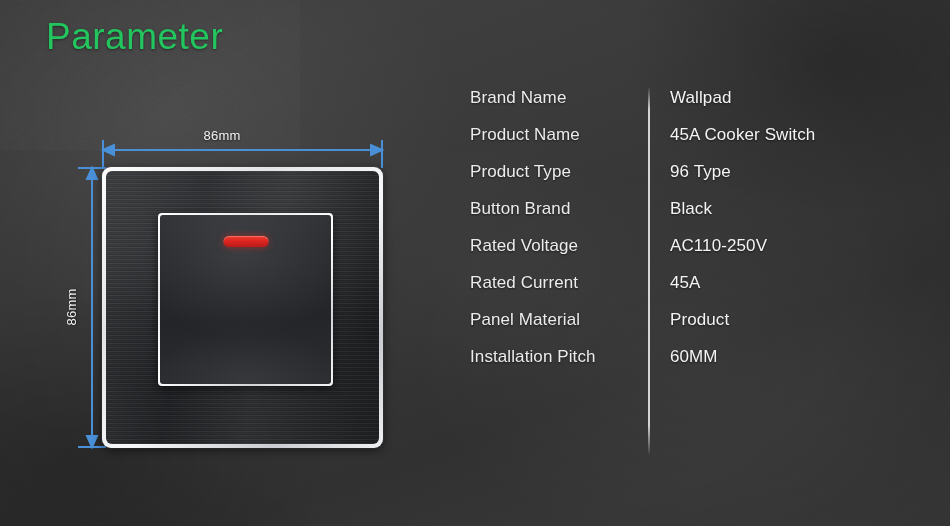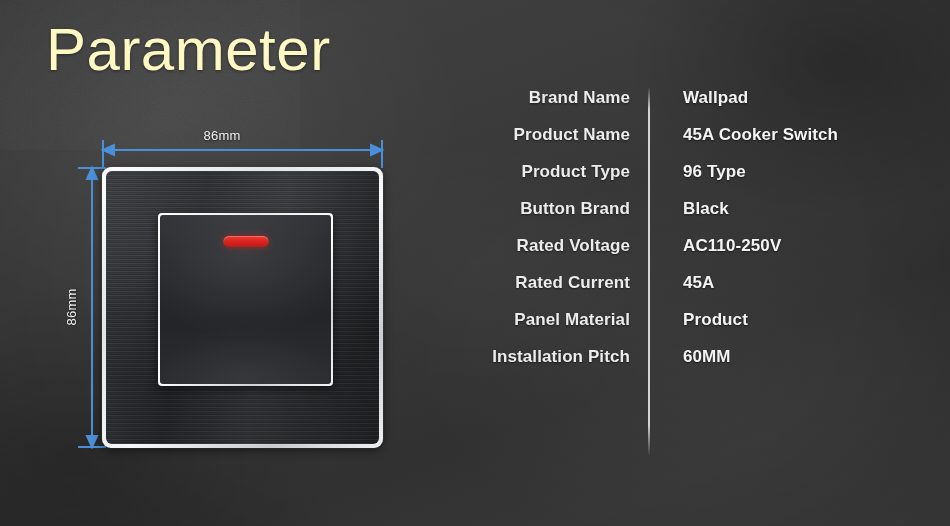--- a/index.html
+++ b/index.html
@@ -42,24 +42,24 @@
     background:
       radial-gradient(ellipse 900px 620px at 50% 50%, rgba(0,0,0,0) 42%, rgba(0,0,0,0.30) 100%);
     pointer-events: none;
   }
 
   
   .title {
     position: absolute;
     left: 46px;
     top: 16px;
-    font-size: 60px;
+    font-size: 37px;
     font-weight: 300;
     letter-spacing: 0.5px;
-    color: #fef9c3;
+    color: #22c55e;
     line-height: 1.12;
     text-shadow: 0 1px 3px rgba(0,0,0,0.45);
     white-space: nowrap;
   }
 
   
   .dim-svg {
     position: absolute;
     left: 0;
     top: 0;
@@ -202,33 +202,33 @@
       rgba(226,226,226,0.92) 92%,
       rgba(226,226,226,0.06) 100%);
   }
   .spec-row {
     display: flex;
     align-items: baseline;
     height: 37px;
   }
   .spec-label {
     width: 160px;
-    text-align: right;
+    text-align: left;
     color: #ececec;
     font-size: 17px;
-    font-weight: 700;
+    font-weight: 400;
     letter-spacing: 0.1px;
     text-shadow: 0 1px 2px rgba(0,0,0,0.55);
     white-space: nowrap;
   }
   .spec-value {
-    margin-left: 53px;
+    margin-left: 40px;
     color: #f4f4f4;
     font-size: 17px;
-    font-weight: 700;
+    font-weight: 400;
     letter-spacing: 0.1px;
     text-shadow: 0 1px 2px rgba(0,0,0,0.55);
     white-space: nowrap;
   }
 </style>
 </head>
 <body>
 
 <div id="stage">
 

